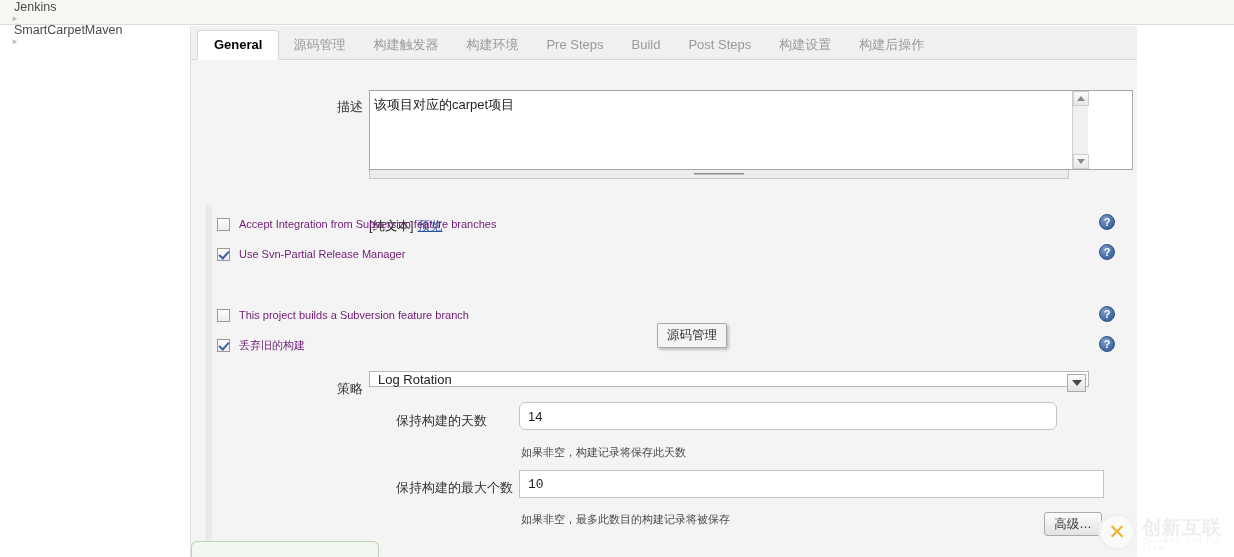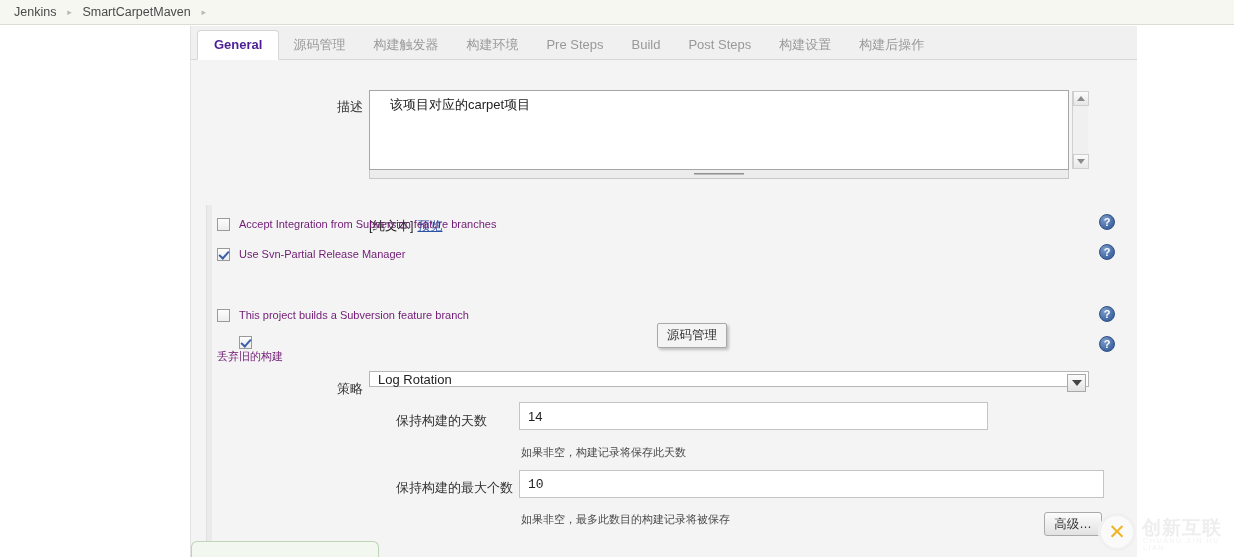--- a/index.html
+++ b/index.html
@@ -10,22 +10,23 @@
     font-family: "Liberation Sans", "DejaVu Sans", sans-serif;
     overflow: hidden;
   }
   #root { position: relative; width: 1234px; height: 557px; background:#fff; }
 
   
   .breadcrumb-bar {
     position:absolute; left:0; top:0; width:1234px; height:25px;
     background:#f7f7f2;
     border-bottom:1px solid #dcdcd5;
-    display:flex; align-items:center;
+    display:flex; align-items:flex-start;
     padding-left:8px;
+    flex-direction:column;
   }
   .crumb {
     font-size:12.5px; color:#4a4a4a; padding:0 6px; white-space:nowrap;
   }
   .crumb-sep {
     width:14px; text-align:center; color:#b9b9ad; font-size:9px; line-height:1;
   }
 
   
   .config-panel {
@@ -42,21 +43,21 @@
     display:flex; align-items:flex-end;
     padding-left:6px;
   }
   .tab {
     font-size:13px; color:#999999;
     padding:6px 14px 7px 14px;
     white-space:nowrap;
     line-height:15px;
   }
   .tab.active {
-    color:#4c1d95; font-weight:bold;
+    color:#000000; font-weight:bold;
     background:#ffffff;
     border:1px solid #d6d6d6;
     border-bottom:1px solid #ffffff;
     border-radius:4px 4px 0 0;
     margin-bottom:-1px;
     padding:6px 16px 7px 16px;
   }
 
   .panel-body {
     position:absolute; left:0; top:34px; width:946px; height:497px;
@@ -71,23 +72,23 @@
 
   
   .row-desc-label {
     position:absolute; left:12px; top:38px; width:160px;
     text-align:right; font-size:13px; color:#333;
   }
   .desc-wrap {
     position:absolute; left:178px; top:30px; width:720px; height:88px;
   }
   .desc-area {
-    position:absolute; left:0; top:0; width:700px; height:80px;
+    position:absolute; left:0; top:0; width:764px; height:80px;
     background:#fff; border:1px solid #a6a6a6;
-    font-size:13px; color:#222; padding:5px 20px;
+    font-size:13px; color:#222; padding:5px 4px;
     overflow:hidden;
   }
   .desc-scroll {
     position:absolute; right:1px; top:1px; width:16px; height:78px;
     background:#f0f0f0; border-left:1px solid #cfcfcf;
   }
   .sb-arrow {
     position:absolute; left:0; width:16px; height:15px;
     display:flex; align-items:center; justify-content:center;
     background:linear-gradient(#fbfbfb,#e7e7e7);
@@ -287,38 +288,38 @@
       </div>
       <div class="help-icon" style="top:184px;">?</div>
 
 
       <div class="cb-row" style="top:246px;">
         <span class="cb"></span>
         <span class="cb-label">This project builds a Subversion feature branch</span>
       </div>
       <div class="help-icon" style="top:246px;">?</div>
 
-      <div class="cb-row" style="top:276px;flex-direction:column;">
+      <div class="cb-row" style="top:276px;">
         <span class="cb checked"></span>
         <span class="cb-label">丢弃旧的构建</span>
       </div>
       <div class="help-icon" style="top:276px;">?</div>
 
       <div class="tooltip">源码管理</div>
 
       <div class="strategy-label">策略</div>
       <div class="select-box">
         <span>Log Rotation</span>
         <span class="select-arrow">
             <i></i>
           </span>
       </div>
 
       <div class="sub-label" style="left:205px; top:352px;">保持构建的天数</div>
-      <div class="sub-input" style="left:328px; top:342px; width:469px;">14</div>
+      <div class="sub-input" style="left:328px; top:342px; width:538px;border-radius:6px;">14</div>
       <div class="sub-help" style="left:330px; top:385px;">如果非空，构建记录将保存此天数</div>
 
       <div class="sub-label" style="left:205px; top:419px;">保持构建的最大个数</div>
       <div class="sub-input" style="left:328px; top:410px; width:585px;font-family:Liberation Mono, monospace;">10</div>
       <div class="sub-help" style="left:330px; top:452px;">如果非空，最多此数目的构建记录将被保存</div>
 
       <div class="annot" style="left:25px;  top:174px; width:290px; height:40px;"></div>
       <div class="annot" style="left:25px;  top:265px; width:160px; height:38px;"></div>
       <div class="annot" style="left:197px; top:336px; width:434px; height:54px;"></div>
       <div class="annot" style="left:197px; top:396px; width:464px; height:70px;"></div>

